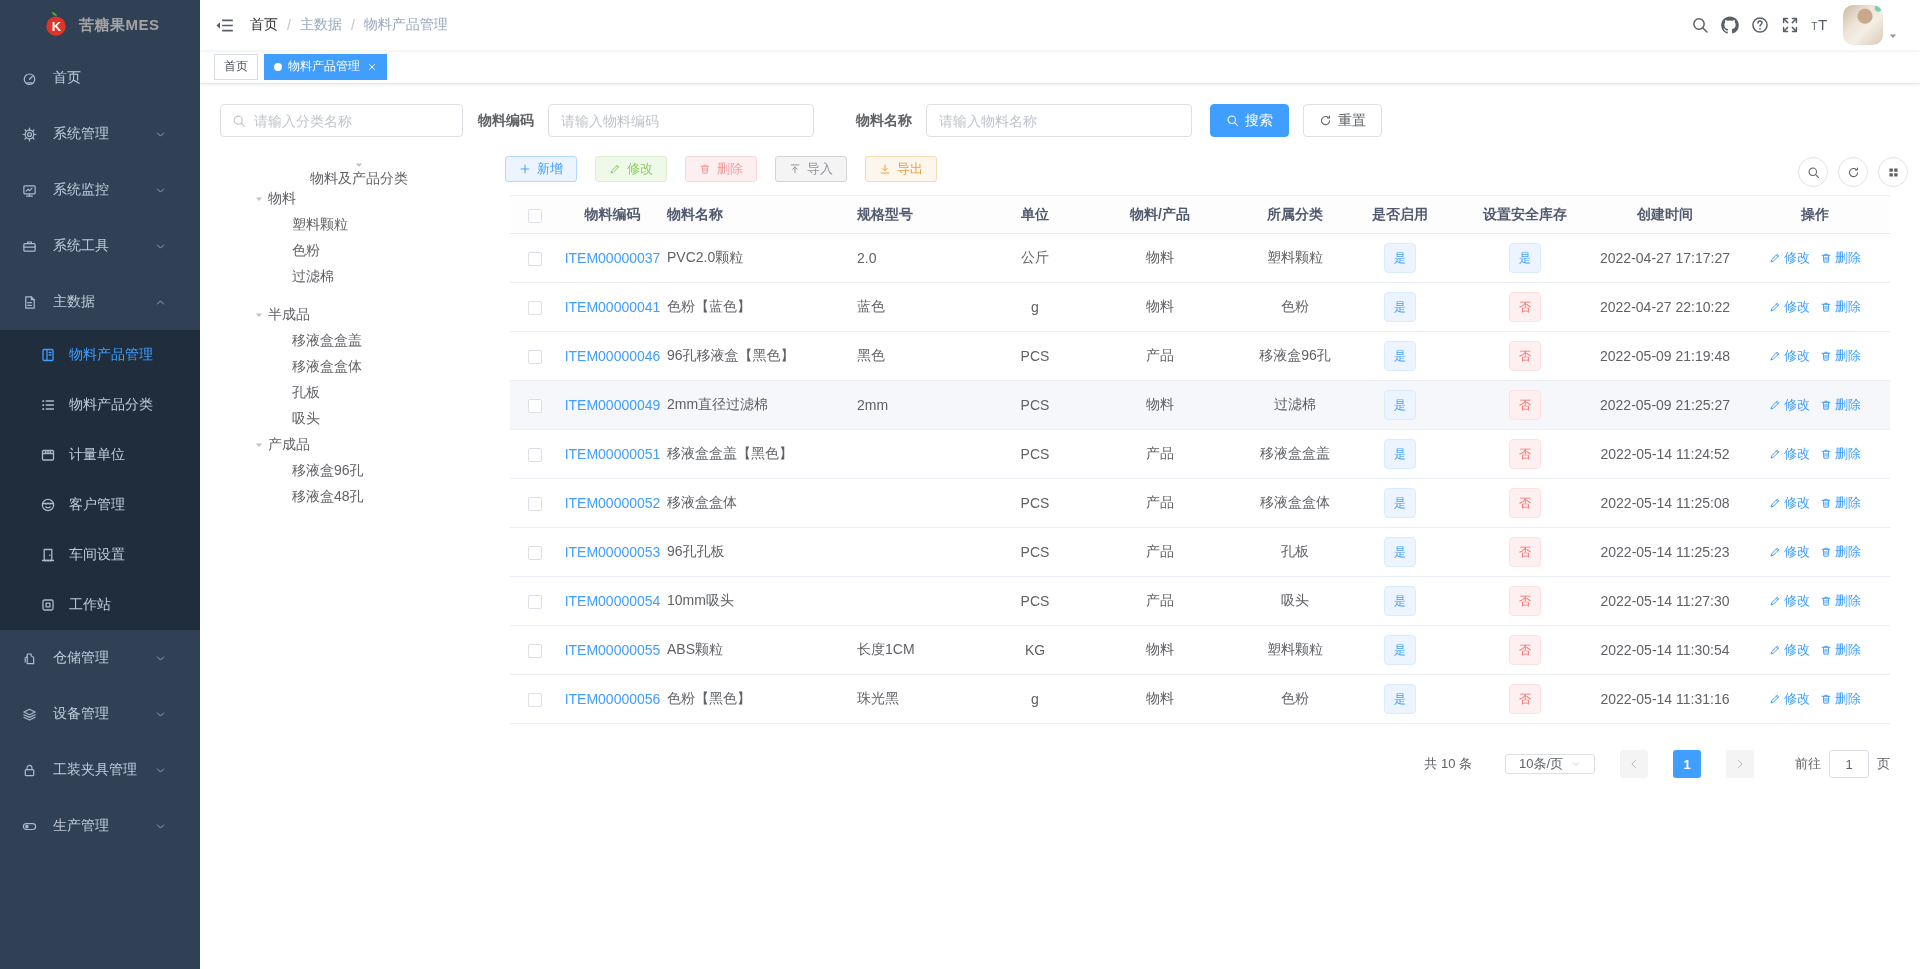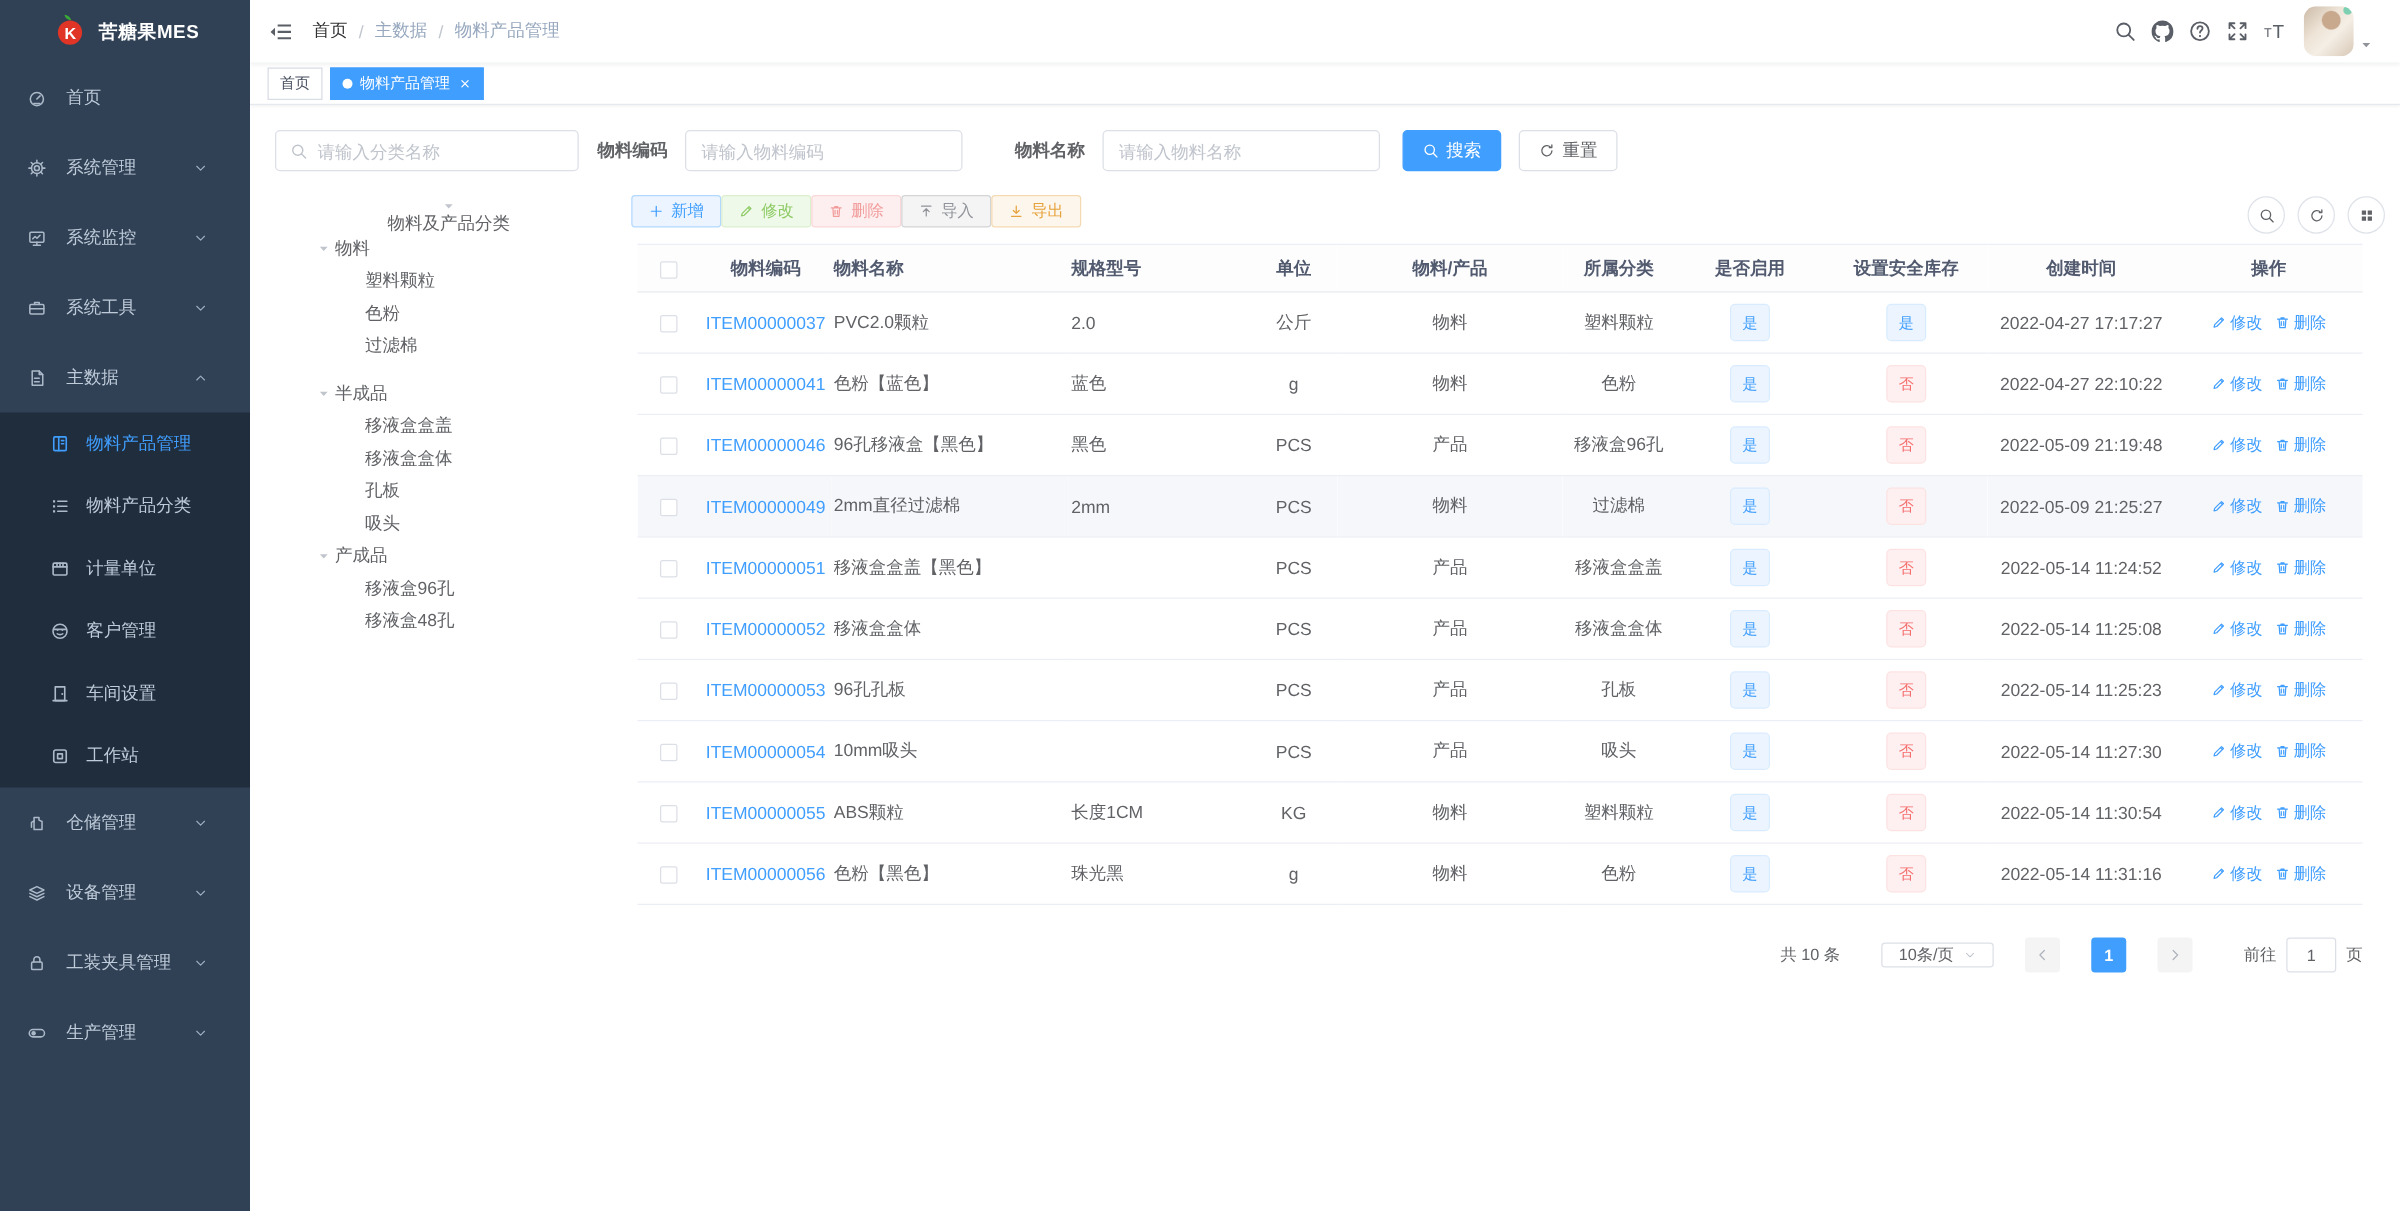--- a/index.html
+++ b/index.html
@@ -4,21 +4,21 @@
 <style>
 *{box-sizing:border-box;margin:0;padding:0}
 html,body{width:1920px;height:969px}
 body{position:relative;overflow:hidden;background:#fff;font-family:"Liberation Sans","DejaVu Sans",sans-serif;color:#606266}
 svg{display:block}
 .ic{display:inline-flex;align-items:center;justify-content:center;flex:none}
 
 
 .sidebar{position:absolute;left:0;top:0;width:200px;height:969px;background:#304156;z-index:20}
 .logo{height:50px;display:flex;align-items:center;padding-left:42px;gap:9px;cursor:pointer}
-.logo-title{color:#ffffff;font-weight:bold;font-size:15px;letter-spacing:.5px}
+.logo-title{color:#a3a3a3;font-weight:bold;font-size:15px;letter-spacing:.5px}
 .menu-item{height:56px;display:flex;align-items:center;padding:0 20px 0 22px;color:#bfcbd9;font-size:14px;cursor:pointer;position:relative}
 .menu-item .ic{font-size:15px;margin-right:16px;color:#acb9c8}
 .menu-item .chev{position:absolute;right:18px;font-size:11px;color:#9fadc0}
 .submenu{background:#1f2d3d}
 .submenu-item{height:50px;display:flex;align-items:center;padding-left:40px;color:#bfcbd9;font-size:14px;cursor:pointer}
 .submenu-item .ic{font-size:16px;margin-right:13px;color:#acb9c8}
 .submenu-item.active{color:#409eff}
 .submenu-item.active .ic{color:#409eff}
 
 
@@ -50,30 +50,30 @@
 .tree-search input{border:none;outline:none;flex:1;font-size:14px;color:#606266;background:transparent}
 .tree-search input::placeholder{color:#c0c4cc}
 .tree{position:absolute;left:212px;top:160px;width:280px}
 .tree-node{height:26px;display:flex;align-items:center;font-size:14px;color:#606266;cursor:pointer}
 .tree-caret{width:18px;display:inline-flex;justify-content:center;color:#c0c4cc;font-size:10px}
 .tree-caret.empty{visibility:hidden}
 
 
 .filter{position:absolute;left:478px;top:104px;height:33px;display:flex;align-items:center}
 .f-label{font-size:14px;font-weight:bold;color:#606266;margin-right:14px}
-.f-input{width:222px;height:33px;border:1px solid #dcdfe6;border-radius:4px;padding:0 12px;font-size:14px;color:#606266;outline:none}
+.f-input{width:266px;height:33px;border:1px solid #dcdfe6;border-radius:4px;padding:0 12px;font-size:14px;color:#606266;outline:none}
 .f-input::placeholder{color:#c0c4cc}
 .gap1{margin-right:42px}
 .gap2{margin-right:18px}
 .btn-search{height:33px;padding:0 15px;background:#409eff;border:1px solid #409eff;border-radius:4px;color:#fff;font-size:14px;display:inline-flex;align-items:center;gap:6px;cursor:pointer;margin-right:14px}
 .btn-reset{height:33px;padding:0 15px;background:#fff;border:1px solid #dcdfe6;border-radius:4px;color:#606266;font-size:14px;display:inline-flex;align-items:center;gap:6px;cursor:pointer}
 .btn-search .ic,.btn-reset .ic{font-size:13px}
 
 
-.toolbar{position:absolute;left:505px;top:156px;display:flex;}
+.toolbar{position:absolute;left:505px;top:156px;display:flex;gap:18px}
 .tbtn{height:26px;padding:0 13px;border-radius:3px;font-size:13px;display:inline-flex;align-items:center;gap:6px;cursor:pointer;border:1px solid}
 .tbtn .ic{font-size:12px}
 .tbtn-primary{background:#ecf5ff;border-color:#b3d8ff;color:#409eff}
 .tbtn-success{background:#eff9e9;border-color:#dcf0cf;color:#8ecb66}
 .tbtn-danger{background:#fdefef;border-color:#fad8d8;color:#f29c9c}
 .tbtn-info{background:#f4f4f5;border-color:#d3d4d6;color:#909399}
 .tbtn-warning{background:#fdf6ec;border-color:#f5dab1;color:#e6a23c}
 .circles{position:absolute;left:1798px;top:157px;display:flex;gap:10px}
 .cbtn{width:30px;height:30px;border-radius:50%;background:#fff;border:1px solid #dfe3e9;display:flex;align-items:center;justify-content:center;color:#606266;cursor:pointer;font-size:13px}
 

